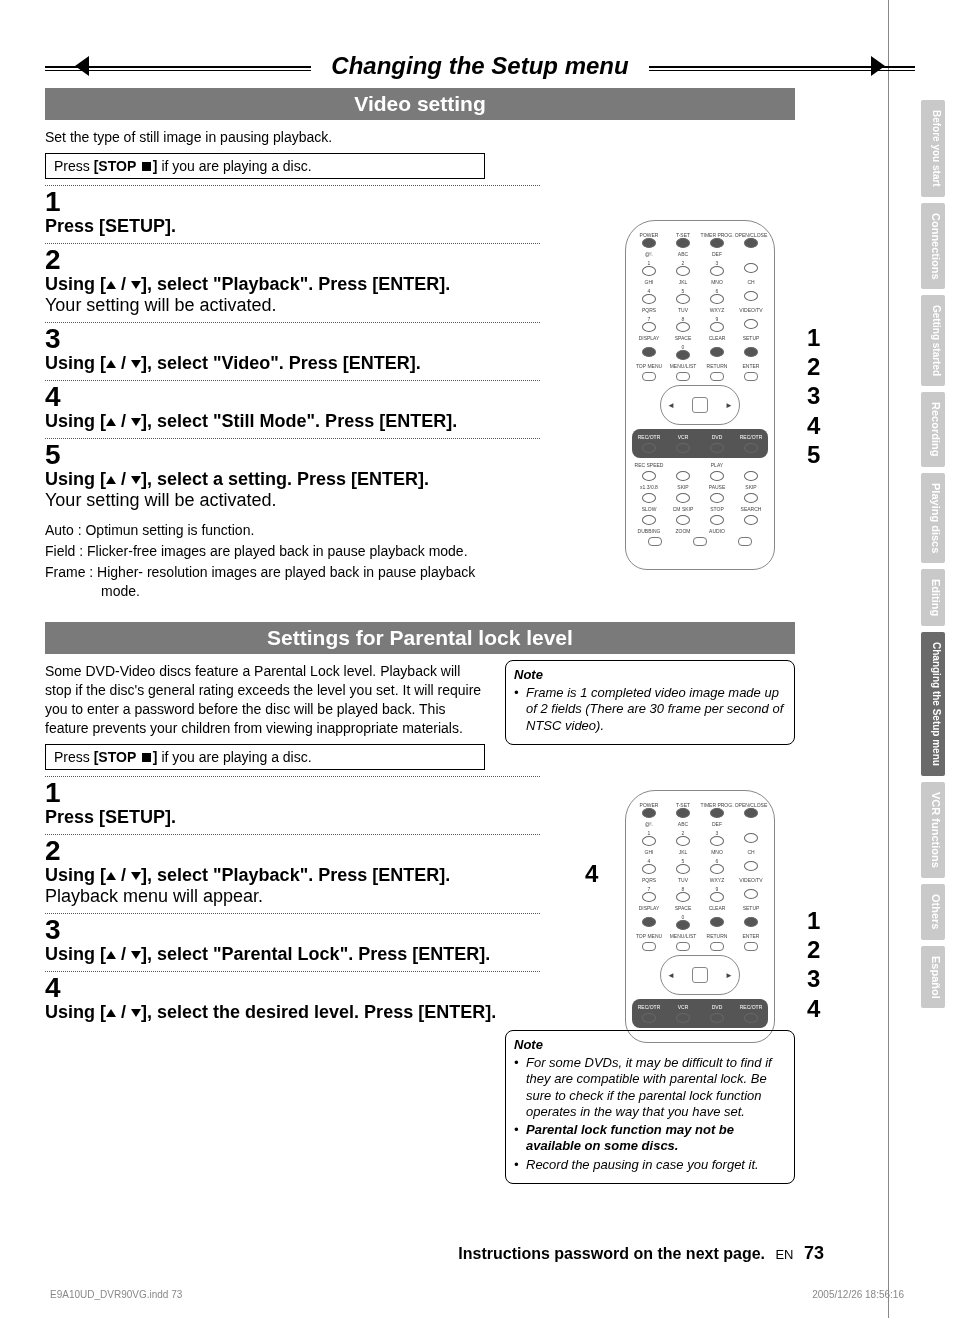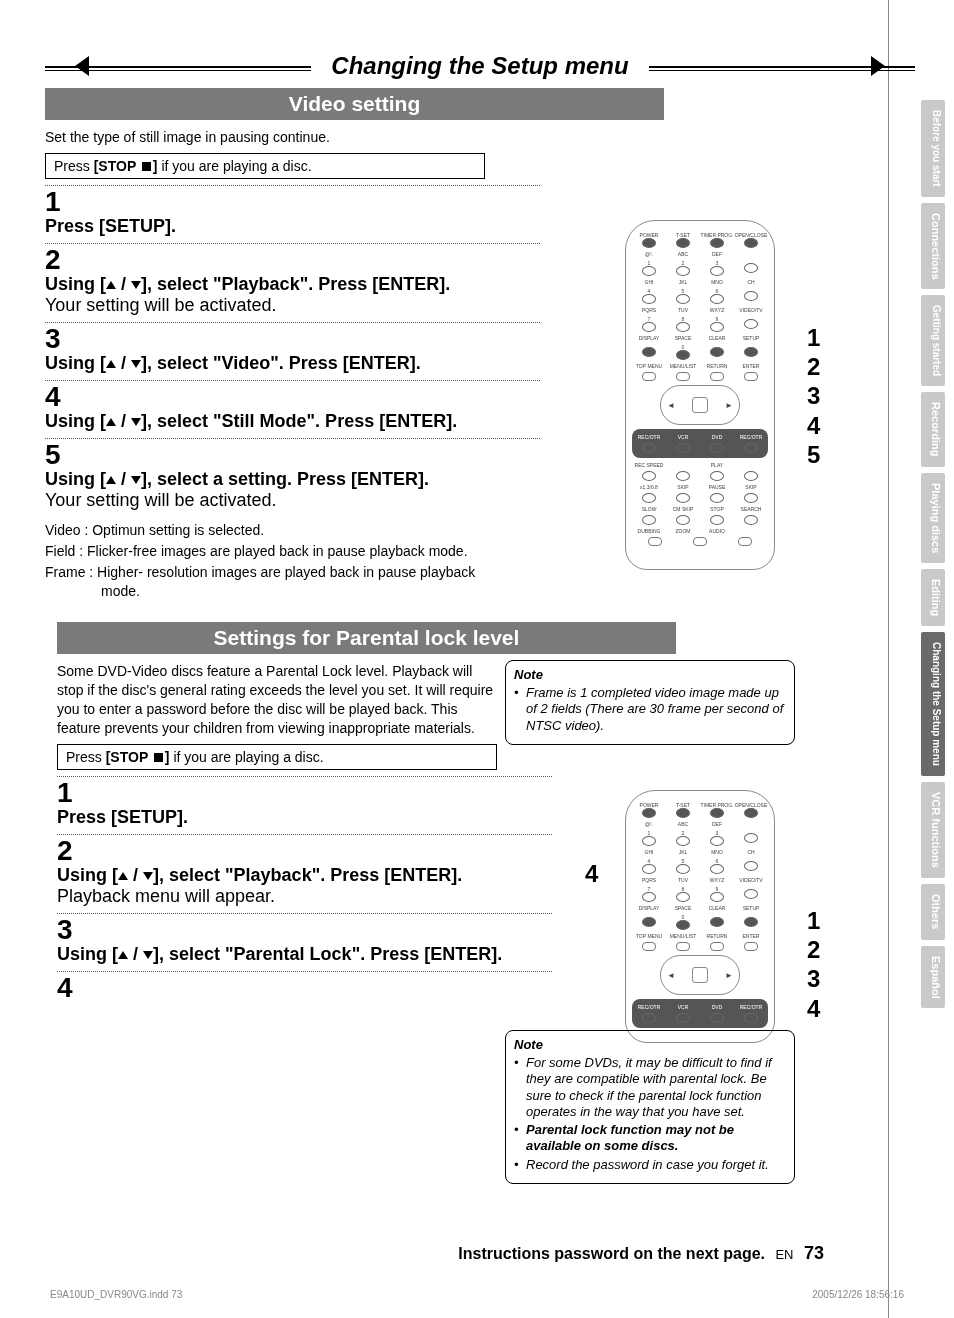--- a/index.html
+++ b/index.html
@@ -45,21 +45,21 @@
   .chevron-left { left: 30px; border-right: 14px solid #000; }
   .chevron-right { right: 30px; border-left: 14px solid #000; }
   .section-bar {
     background: #7a7a7a;
     color: #fff;
     text-align: center;
     font-size: 21px;
     font-weight: bold;
     padding: 4px 0;
     margin-top: 4px;
-    width: 619px;
+    width: 750px;
   }
   .content { width: 750px; }
   .content-inner { padding: 8px 0 0 0; }
   .h-bold { font-weight: bold; font-size: 14px; }
   .p { font-size: 14px; line-height: 1.35; }
   .box {
     border: 1px solid #000;
     padding: 4px 8px;
     font-size: 14px;
     margin: 6px 0;
@@ -169,21 +169,21 @@
     <div class="banner-line"></div>
     <div class="banner-line banner-line2"></div>
     <span class="chevron-left"></span>
     <span class="chevron-right"></span>
     <div class="banner-title">Changing the Setup menu</div>
   </div>
 
   <div class="content">
     <div class="section-bar">Video setting</div>
     <div class="content-inner">
-      <div class="p">Set the type of still image in pausing continue.</div>
+      <div class="p">Set the type of still image in pausing playback.</div>
       <div class="box">
         <span>Press </span><b><span>[STOP </span><span class="stop-sq"></span><span>]</span></b><span> if you are playing a disc.</span>
       </div>
 
       <div class="step-block" id="steps1">
           <div class="dotted"></div>
           <div class="step-num">1</div>
           <div class="step-text"><span class="bold">Press [SETUP].</span></div>
           <div class="dotted"></div>
           <div class="step-num">2</div>
@@ -193,21 +193,21 @@
           <div class="step-text"><span class="bold">Using [<span class="tri-up"></span> / <span class="tri-down"></span>], select "Video". Press [ENTER].</span></div>
           <div class="dotted"></div>
           <div class="step-num">4</div>
           <div class="step-text"><span class="bold">Using [<span class="tri-up"></span> / <span class="tri-down"></span>], select "Still Mode". Press [ENTER].</span></div>
           <div class="dotted"></div>
           <div class="step-num">5</div>
           <div class="step-text"><span class="bold">Using [<span class="tri-up"></span> / <span class="tri-down"></span>], select a setting. Press [ENTER].</span><br><span>Your setting will be activated.</span></div>
         </div>
 
       <div class="p" style="margin-top:10px; width:470px;" id="options1">
-          <div style="padding-left: 56px; text-indent: -56px; margin-bottom: 2px;">Video : Optimun setting is selected.</div>
+          <div style="padding-left: 56px; text-indent: -56px; margin-bottom: 2px;">Auto : Optimun setting is function.</div>
           <div style="padding-left: 56px; text-indent: -56px; margin-bottom: 2px;">Field : Flicker-free images are played back in pause playback mode.</div>
           <div style="padding-left: 56px; text-indent: -56px; margin-bottom: 2px;">Frame : Higher- resolution images are played back in pause playback mode.</div>
         </div>
     </div>
   </div>
 
   <div class="remote" id="remote1" style="top:190px; left:580px;">
       <div class="row">
         <div style="flex: 1 1 0%; text-align: center;">
           <div class="lbl">POWER</div>
@@ -409,39 +409,40 @@
       <div>5</div>
     </div>
 
   <div class="note-box" style="top:630px; left:460px;">
     <div class="note-title">Note</div>
     <ul id="note1-list">
         <li>Frame is 1 completed video image made up of 2 fields (There are 30 frame per second of NTSC video).</li>
       </ul>
   </div>
 
-  <div class="content" style="margin-top:22px;margin-left:12px;">
+  <div class="content" style="margin-top:22px;">
     <div class="section-bar">Settings for Parental lock level</div>
     <div class="content-inner">
       <div class="p" style="width:440px;">Some DVD-Video discs feature a Parental Lock level. Playback will stop if the disc's general rating exceeds the level you set. It will require you to enter a password before the disc will be played back. This feature prevents your children from viewing inappropriate materials.</div>
       <div class="box">
         <span>Press </span><b><span>[STOP </span><span class="stop-sq"></span><span>]</span></b><span> if you are playing a disc.</span>
       </div>
       <div class="step-block" id="steps2">
           <div class="dotted"></div>
           <div class="step-num">1</div>
           <div class="step-text"><span class="bold">Press [SETUP].</span></div>
           <div class="dotted"></div>
           <div class="step-num">2</div>
           <div class="step-text"><span class="bold">Using [<span class="tri-up"></span> / <span class="tri-down"></span>], select "Playback". Press [ENTER].</span><br><span>Playback menu will appear.</span></div>
           <div class="dotted"></div>
           <div class="step-num">3</div>
           <div class="step-text"><span class="bold">Using [<span class="tri-up"></span> / <span class="tri-down"></span>], select "Parental Lock". Press [ENTER].</span></div>
           <div class="dotted"></div>
           <div class="step-num">4</div>
+          <div class="step-text"><span class="bold">Using [<span class="tri-up"></span> / <span class="tri-down"></span>], select the desired level. Press [ENTER].</span></div>
         </div>
     </div>
   </div>
 
   <div class="remote" id="remote2" style="top:760px; left:580px; padding-bottom:10px;">
       <div class="row">
         <div style="flex: 1 1 0%; text-align: center;">
           <div class="lbl">POWER</div>
           <div class="btn btn-dark" style="margin: 0px auto;"></div>
         </div>
@@ -594,21 +595,21 @@
     </div>
   <div class="callout-nums" style="top:828px; left:540px;">
       <div>4</div>
     </div>
 
   <div class="note-box" style="top:1000px; left:460px;">
     <div class="note-title">Note</div>
     <ul id="note2-list">
         <li>For some DVDs, it may be difficult to find if they are compatible with parental lock. Be sure to check if the parental lock function operates in the way that you have set.</li>
         <li><b>Parental lock function may not be available on some discs.</b></li>
-        <li>Record the password in case you forget it.</li>
+        <li>Record the pausing in case you forget it.</li>
       </ul>
   </div>
 
   <div class="tabs" id="tabs">
       <div class="tab two-line">Before you start</div>
       <div class="tab">Connections</div>
       <div class="tab two-line">Getting started</div>
       <div class="tab">Recording</div>
       <div class="tab">Playing discs</div>
       <div class="tab">Editing</div>

